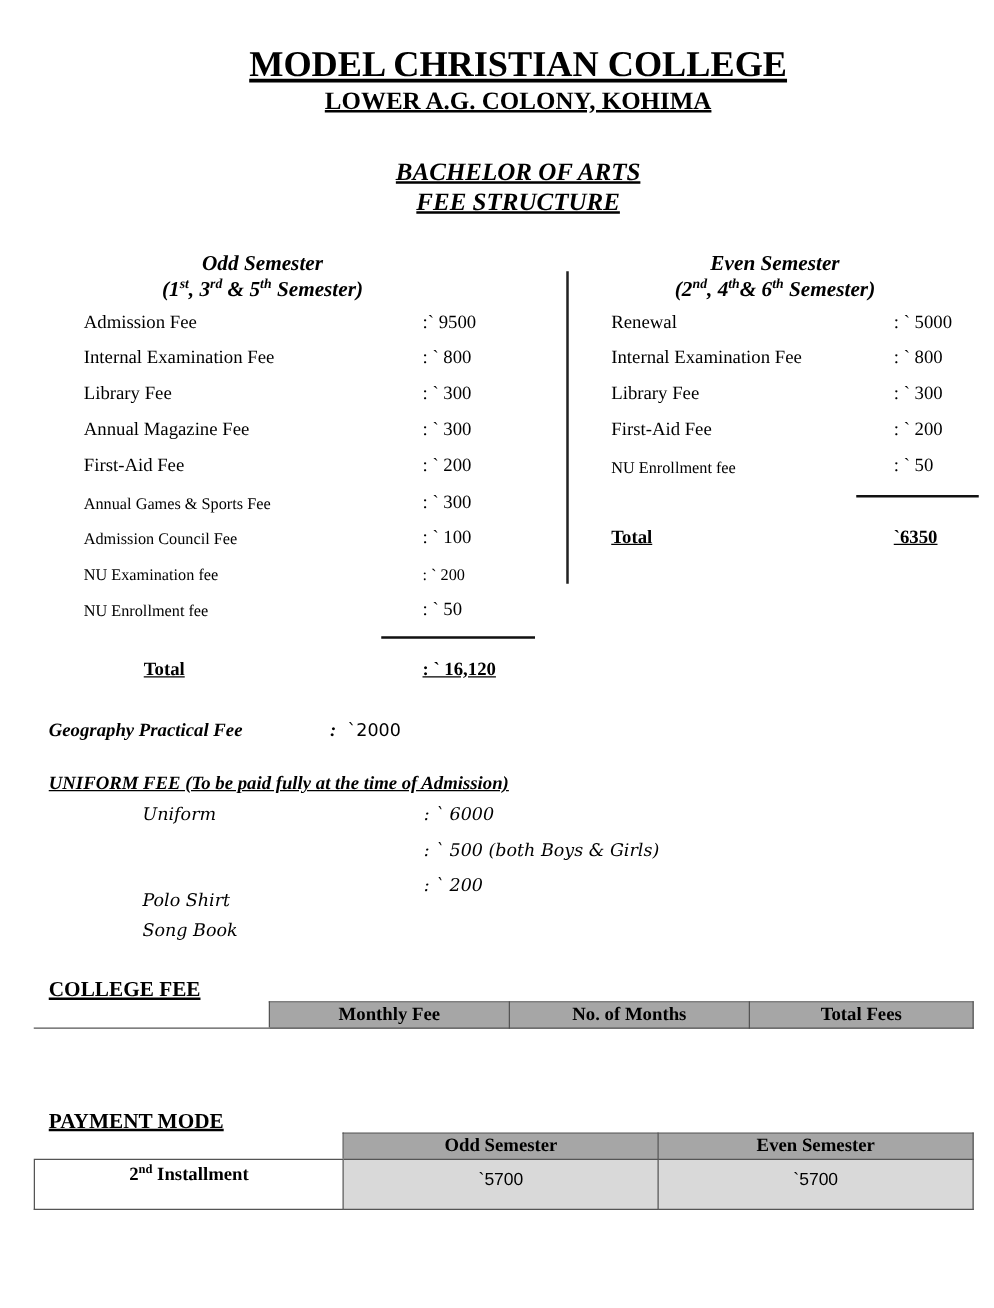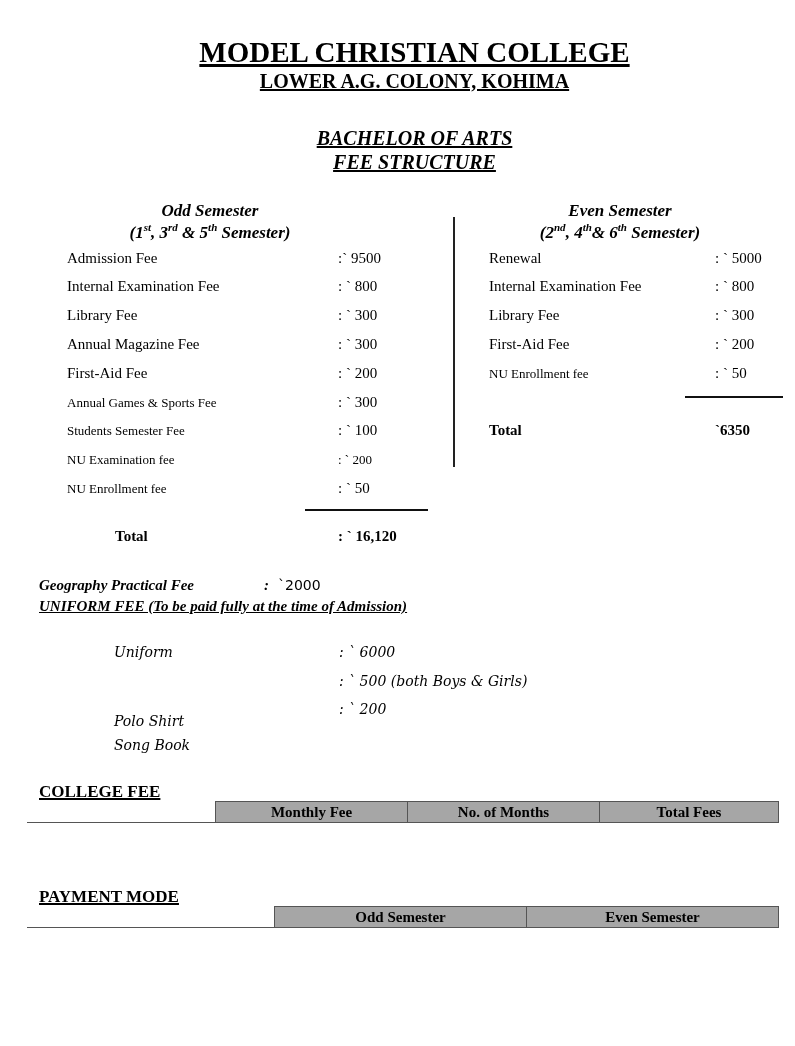--- a/index.html
+++ b/index.html
@@ -11,21 +11,21 @@
   .subtitle { top:70px; font-size:20px; font-weight:bold; text-decoration:underline; text-decoration-thickness:2px; }
   .prog { top:127px; font-size:20px; font-weight:bold; font-style:italic; text-decoration:underline; }
   .fs { top:151px; font-size:20px; font-weight:bold; font-style:italic; text-decoration:underline; }
 
   .semhead { font-size:17px; font-weight:bold; font-style:italic; text-align:center; }
   .semhead sup { font-size:11px; }
   .row { font-size:15px; }
   .row.small { font-size:13px; }
   .val { font-size:15px; }
   .val.small { font-size:13px; }
-  .bold { font-weight:bold; }
+  .bold { font-weight:bold;text-decoration:underline; }
   .hline { position:absolute; height:2px; background:#111; }
   .vline { position:absolute; width:2px; background:#222; }
 
   .geo { font-size:15px; font-weight:bold; font-style:italic; }
   .geo-val { font-size:15px; font-family:"DejaVu Sans","Liberation Sans",sans-serif; font-size:14px; }
   .uni-head { font-size:15px; font-weight:bold; font-style:italic; text-decoration:underline; }
   .uni { font-size:15px; font-style:italic; font-family:"DejaVu Serif",serif; font-size:14px; }
 
   .sec-head { font-size:17px; font-weight:bold; text-decoration:underline; text-decoration-thickness:2px; }
 
@@ -55,21 +55,21 @@
   <div class="abs row" style="left:67px; top:278px;">Internal Examination Fee</div>
   <div class="abs val" style="left:338px; top:278px;">: ` 800</div>
   <div class="abs row" style="left:67px; top:307px;">Library Fee</div>
   <div class="abs val" style="left:338px; top:307px;">: ` 300</div>
   <div class="abs row" style="left:67px; top:336px;">Annual Magazine Fee</div>
   <div class="abs val" style="left:338px; top:336px;">: ` 300</div>
   <div class="abs row" style="left:67px; top:365px;">First-Aid Fee</div>
   <div class="abs val" style="left:338px; top:365px;">: ` 200</div>
   <div class="abs row small" style="left:67px; top:395px;">Annual Games &amp; Sports Fee</div>
   <div class="abs val" style="left:338px; top:394px;">: ` 300</div>
-  <div class="abs row small" style="left:67px; top:423px;">Students Semester Fee</div>
+  <div class="abs row small" style="left:67px; top:423px;">Admission Council Fee</div>
   <div class="abs val" style="left:338px; top:422px;">: ` 100</div>
   <div class="abs row small" style="left:67px; top:452px;">NU Examination fee</div>
   <div class="abs val small" style="left:338px; top:452px;">: ` 200</div>
   <div class="abs row small" style="left:67px; top:481px;">NU Enrollment fee</div>
   <div class="abs val" style="left:338px; top:480px;">: ` 50</div>
 
   <div class="hline" style="left:305px; top:509px; width:123px;"></div>
   <div class="abs row bold" style="left:115px; top:528px;">Total</div>
   <div class="abs val bold" style="left:338px; top:528px;">: ` 16,120</div>
 </div>
@@ -93,21 +93,21 @@
 
   <div class="hline" style="left:685px; top:396px; width:98px;"></div>
   <div class="abs row bold" style="left:489px; top:422px;">Total</div>
   <div class="abs val bold" style="left:715px; top:422px;">`6350</div>
 </div>
 
 <div class="abs geo" style="left:39px; top:577px;">Geography Practical Fee</div>
 <div class="abs geo" style="left:264px; top:577px;">:</div>
 <div class="abs geo-val" style="left:278px; top:577px;">`2000</div>
 
-<div class="abs uni-head" style="left:39px; top:598px;">UNIFORM FEE (To be paid fully at the time of Admission)</div>
+<div class="abs uni-head" style="left:39px; top:619px;">UNIFORM FEE (To be paid fully at the time of Admission)</div>
 <div class="abs uni" style="left:114px; top:644px;">Uniform</div>
 <div class="abs uni" style="left:339px; top:644px;">: ` 6000</div>
 <div class="abs uni" style="left:114px; top:673px;margin-top:40px;">Polo Shirt</div>
 <div class="abs uni" style="left:339px; top:673px;">: ` 500 (both Boys &amp; Girls)</div>
 <div class="abs uni" style="left:114px; top:726px;margin-top:11px;">Song Book</div>
 <div class="abs uni" style="left:339px; top:701px;">: ` 200</div>
 
 <div class="abs sec-head" style="left:39px; top:782px;">COLLEGE FEE</div>
 <table style="left:27px; top:801px; width:752px;">
   <tbody>
@@ -121,14 +121,19 @@
   </table>
 
 <div class="abs sec-head" style="left:39px; top:887px;">PAYMENT MODE</div>
 <table style="left:27px; top:906px; width:752px;">
   <tbody>
       <tr style="height:21px;">
     <td class="blank" style="width:247px;"></td>
     <th style="width:251px;">Odd Semester</th>
     <th style="width:251px;">Even Semester</th>
   </tr>
+  <tr style="height:40px;">
+    <td class="cell inst" style="padding-top:2px;"><span>2</span><sup>nd</sup><span> Installment</span></td>
+    <td class="cell gray" style="padding-top:7px;">`5700</td>
+    <td class="cell gray" style="padding-top:7px;">`5700</td>
+  </tr>
 </tbody>
   </table>
 
 </body></html>

